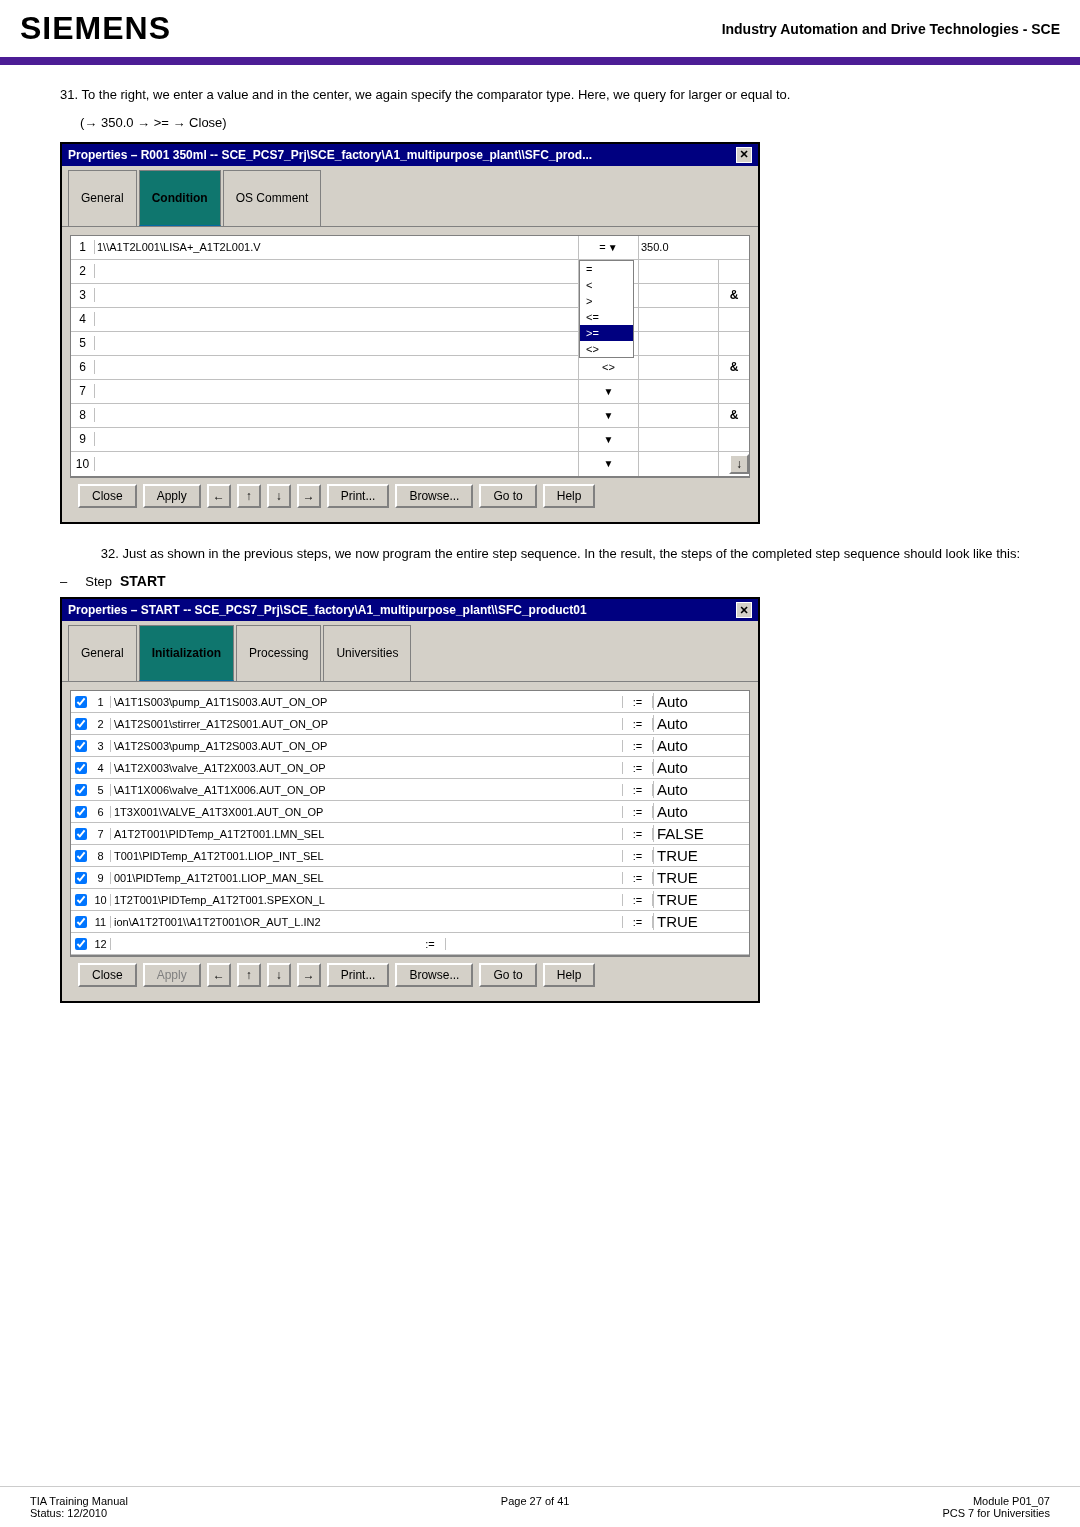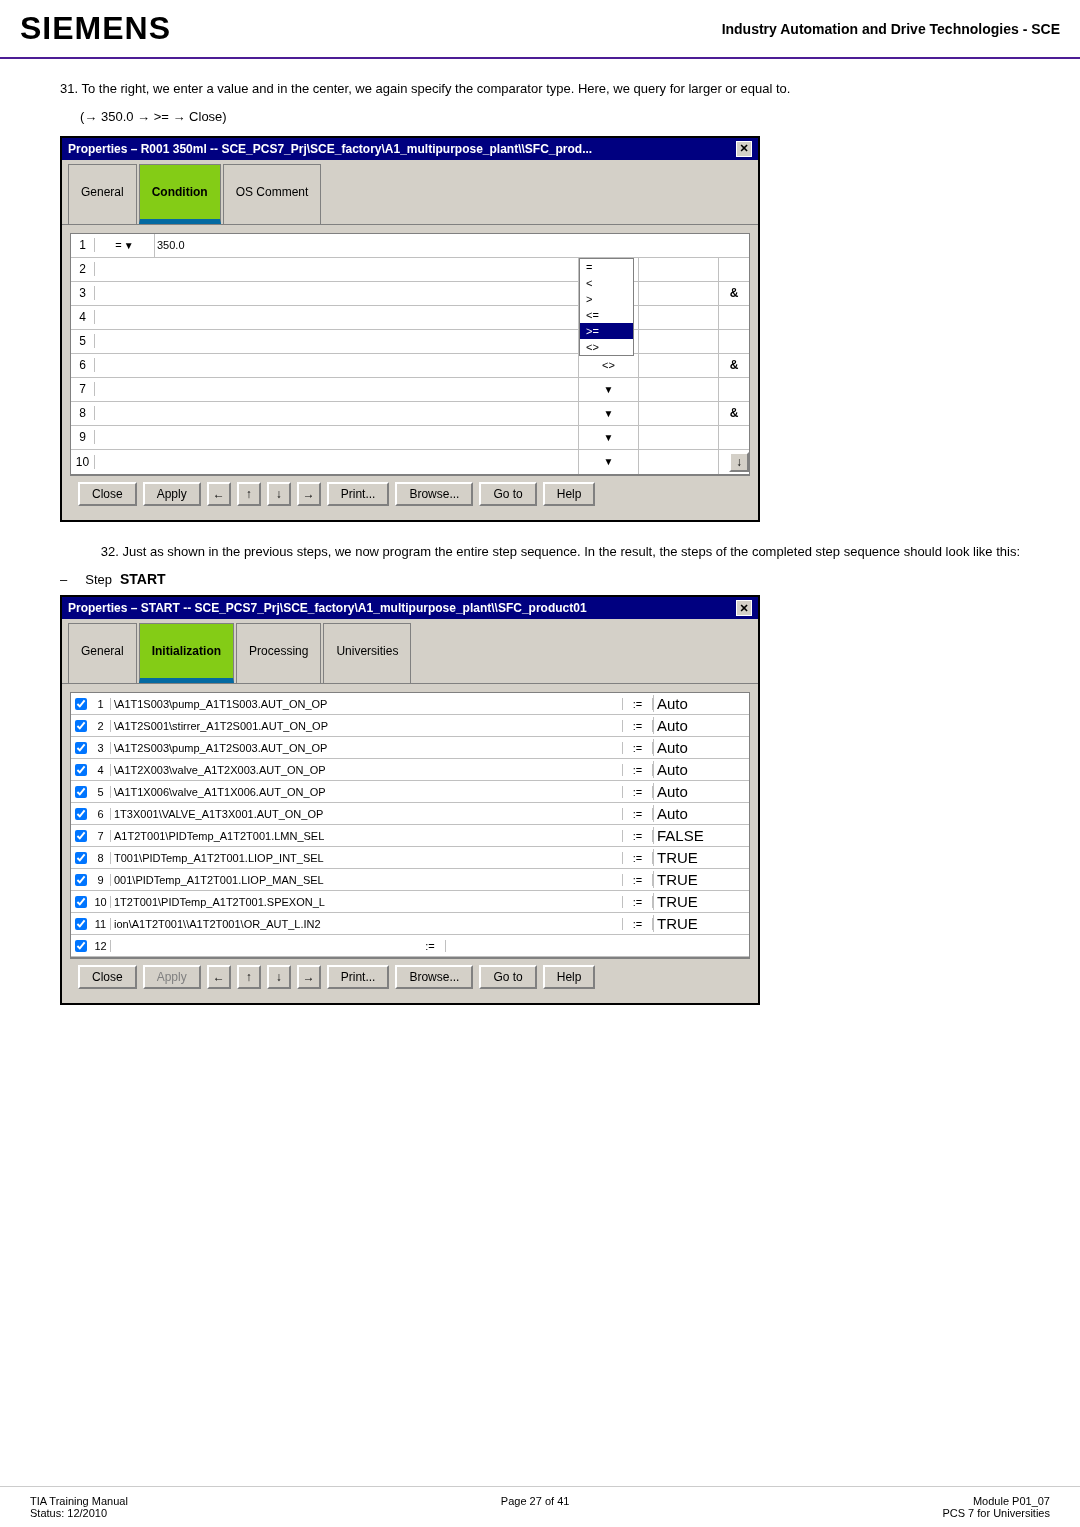--- a/index.html
+++ b/index.html
@@ -10,21 +10,21 @@
       color: #000;
       width: 1080px;
       min-height: 1527px;
     }
 
     
     .header {
       display: flex;
       align-items: center;
       padding: 10px 20px;
-      border-bottom: 2px solid #4c1d95;
+      border-bottom: 8px solid #4c1d95;
       margin-bottom: 10px;
     }
     .siemens-logo {
       font-size: 32px;
       font-weight: 900;
       font-family: Arial Black, Arial, sans-serif;
       letter-spacing: 1px;
       color: #000;
       margin-right: 40px;
     }
@@ -96,22 +96,22 @@
       padding: 20px 12px;
       border: 1px solid #808080;
       border-bottom: none;
       background: #d4d0c8;
       font-size: 12px;
       cursor: pointer;
       margin-right: 2px;
     }
 
     .dialog-tab.active {
-      background: #84cc16;
-      border-bottom: 5px solid #0369a1;
+      background: #0f766e;
+      border-bottom: 1px solid #0369a1;
       font-weight: bold;
       position: relative;
       z-index: 1;
     }
 
     .dialog-body {
       padding: 8px;
       background: #d4d0c8;
     }
 
@@ -323,20 +323,23 @@
     <div class="dialog-tabs">
       <div class="dialog-tab">General</div>
       <div class="dialog-tab active">Condition</div>
       <div class="dialog-tab">OS Comment</div>
     </div>
     <div class="dialog-body">
       <div class="cond-table-wrapper">
 
         <div class="cond-row">
           <div class="row-num">1</div>
+          <div class="cond-field" style="font-size:11px;">
+            <span>1\\A1T2L001\LISA+_A1T2L001.V</span>
+          </div>
           <div class="cond-op" style="width:60px; border-right:1px solid #c0c0c0;">
             <span style="font-size:11px;">=</span>
             <span style="font-size:10px; margin-left:2px;">▼</span>
           </div>
           <div class="cond-value" style="width:80px; border-right:none;">
             <span>350.0</span>
           </div>
           <div class="cond-amp" style="width:30px;"></div>
         </div>
 

